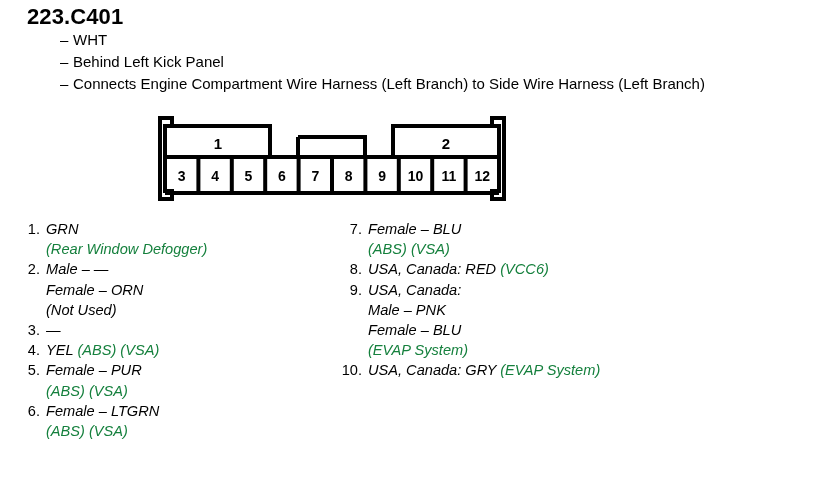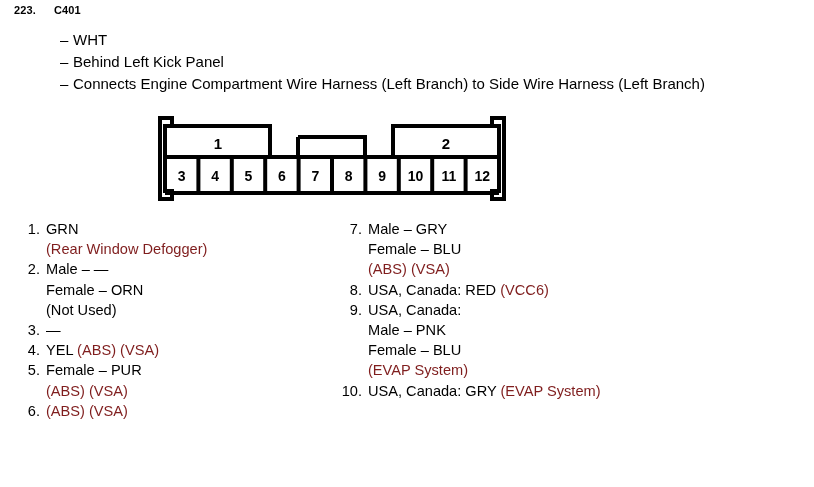--- a/index.html
+++ b/index.html
@@ -9,21 +9,21 @@
     background:#ffffff;
     font-family:"Liberation Sans", sans-serif;
     color:#000000;
     position:relative;
     overflow:hidden;
     -webkit-font-smoothing:antialiased;
   }
 
   
   .hdr{position:absolute;left:14px;top:4px;}
-  .hdr-line{display:flex;align-items:flex-end;font-weight:bold;font-size:11px;letter-spacing:.1px;}
+  .hdr-line{display:flex;align-items:flex-end;font-weight:bold;font-size:22px;letter-spacing:.1px;margin-left:13px;}
   .hdr-num{min-width:40px;}
   .hdr-name{}
 
   .desc{position:absolute;left:60px;top:29px;}
   .desc-row{display:flex;align-items:baseline;font-size:15px;line-height:22px;white-space:nowrap;}
   .desc-dash{width:13px;flex:none;}
   .desc-txt{}
 
   
   .conn{position:absolute;left:158px;top:116px;width:348px;height:85px;}
@@ -32,23 +32,23 @@
   
   .cols{position:absolute;left:0;top:219px;width:814px;}
   .col{position:absolute;top:0;}
   .col-left{left:18px;width:300px;}
   .col-right{left:336px;width:460px;}
 
   .pin{display:flex;align-items:flex-start;font-size:14.6px;line-height:20.2px;margin-bottom:0;}
   .pin-num{flex:none;text-align:right;padding-right:6px;}
   .col-left .pin-num{width:22px;}
   .col-right .pin-num{width:26px;}
-  .pin-body{flex:1;}
+  .pin-body{flex:1;font-style:italic;}
   .pl{white-space:nowrap;}
-  .blue{color:#7f1d1d;}
+  .blue{color:#15803d;}
 </style>
 </head>
 <body>
 
 <div class="hdr">
   <div class="hdr-line">
     <span class="hdr-num">223.</span>
     <span class="hdr-name">C401</span>
   </div>
 </div>
@@ -145,29 +145,29 @@
       <div class="pin">
         <span class="pin-num">5.</span>
         <span class="pin-body">
           <div class="pl"><span>Female – PUR</span></div>
           <div class="pl"><span class="blue">(ABS) (VSA)</span></div>
         </span>
       </div>
       <div class="pin">
         <span class="pin-num">6.</span>
         <span class="pin-body">
+          <div class="pl"><span>Female – LTGRN</span></div>
           <div class="pl"><span class="blue">(ABS) (VSA)</span></div>
         </span>
       </div>
     </div>
   <div class="col col-right">
       <div class="pin">
         <span class="pin-num">7.</span>
         <span class="pin-body">
-          <div class="pl"><span>Male – GRY</span></div>
           <div class="pl"><span>Female – BLU</span></div>
           <div class="pl"><span class="blue">(ABS) (VSA)</span></div>
         </span>
       </div>
       <div class="pin">
         <span class="pin-num">8.</span>
         <span class="pin-body">
           <div class="pl"><span>USA, Canada: RED </span><span class="blue">(VCC6)</span></div>
         </span>
       </div>

